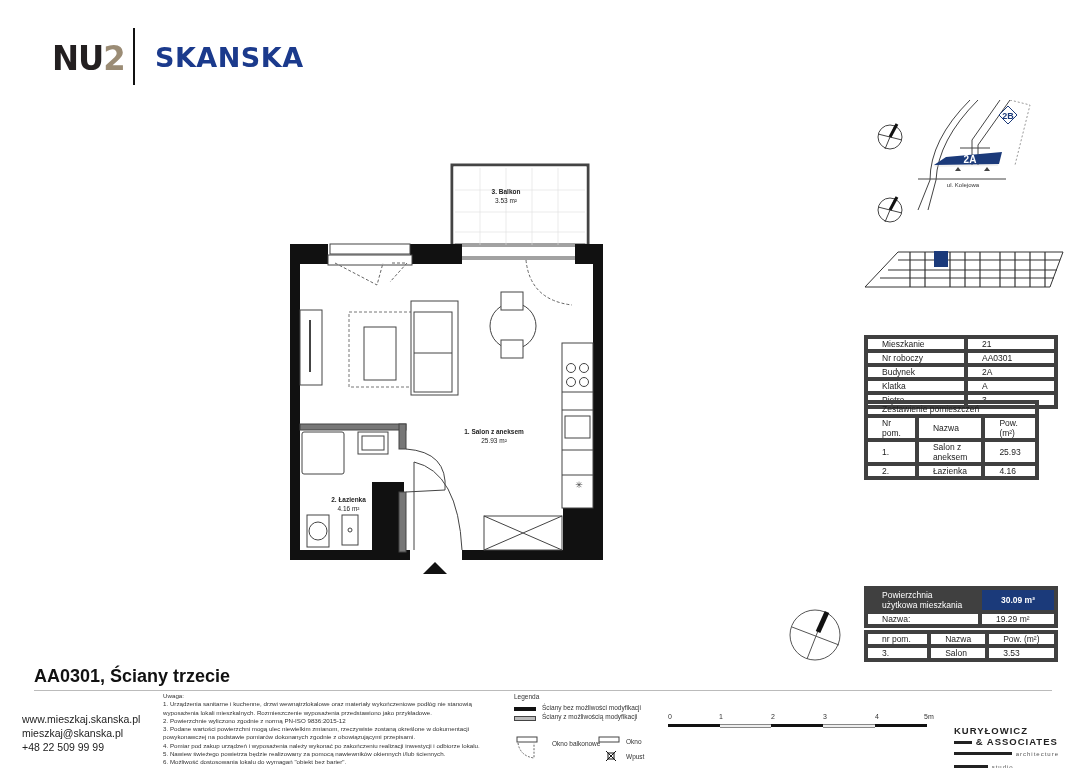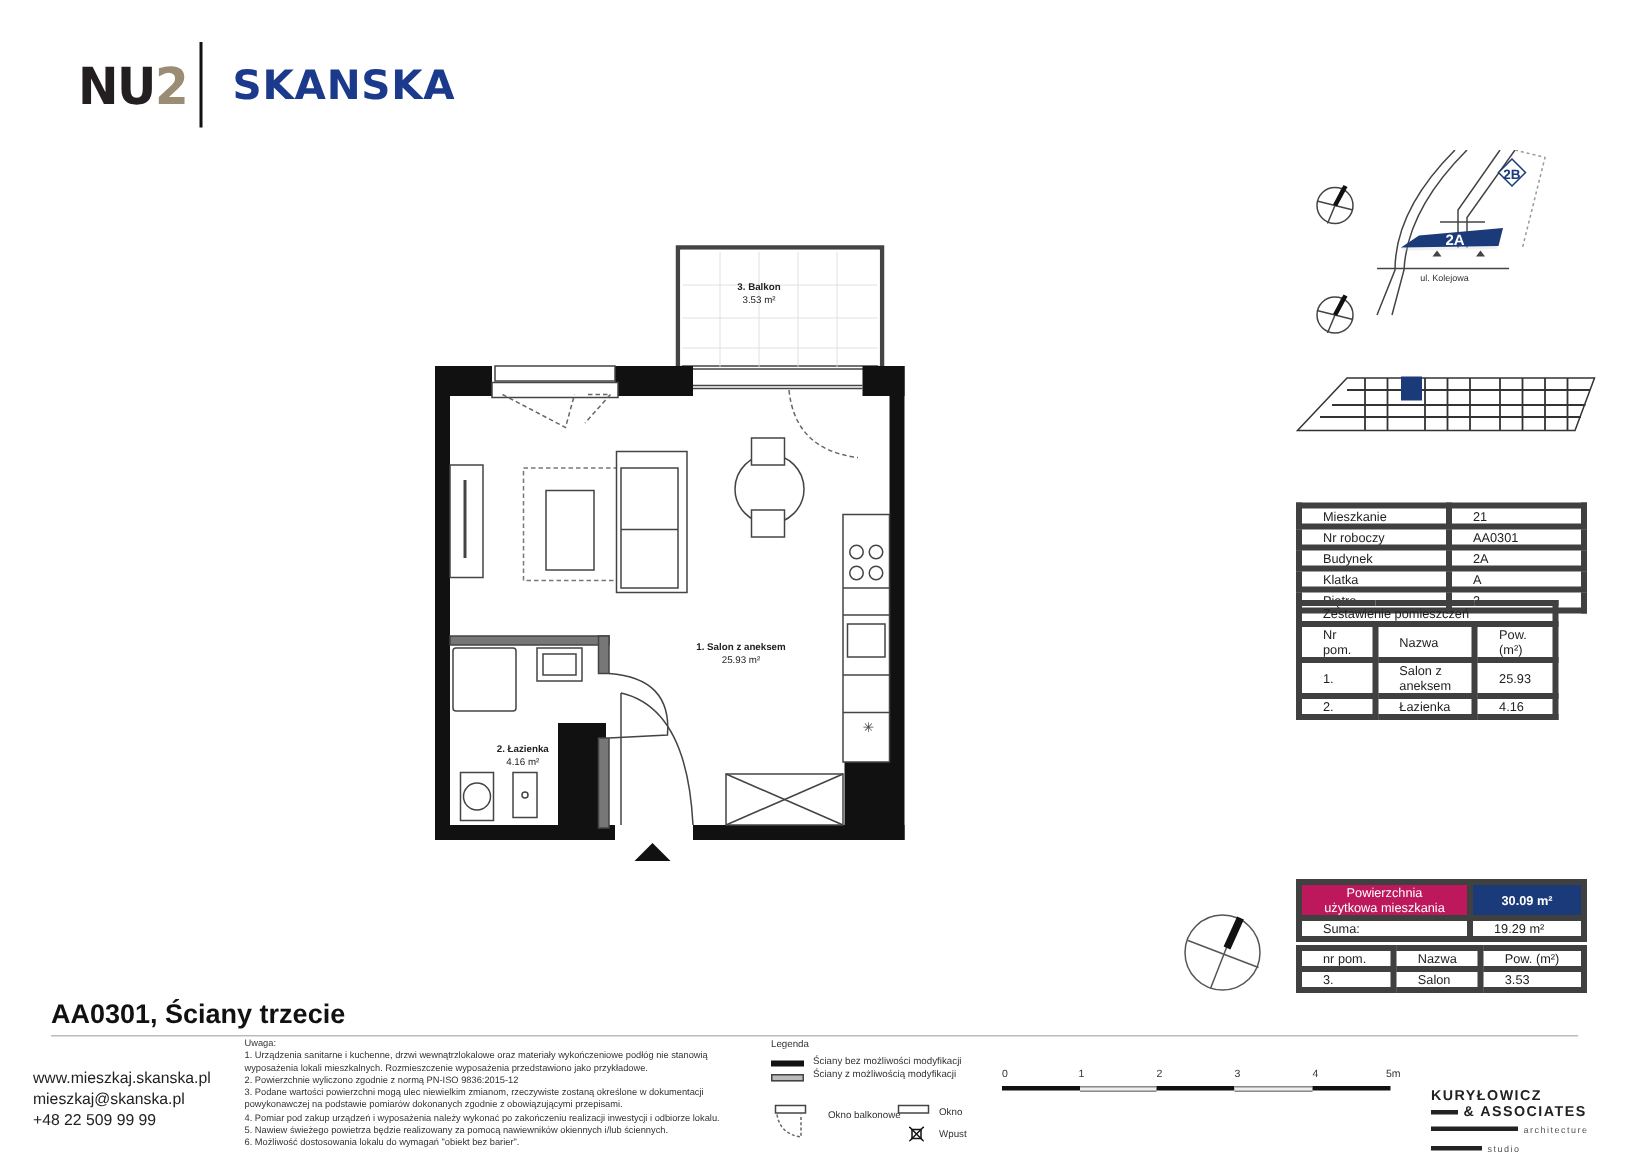--- a/index.html
+++ b/index.html
@@ -7,21 +7,21 @@
   .abs{position:absolute;}
   
   .logo-nu{left:50px;top:38px;font-size:34px;font-weight:bold;letter-spacing:-1px;color:#231f20;font-family:"DejaVu Sans",sans-serif;transform:scaleX(0.95);}
   .logo-nu .two{color:#9b8c75;}
   .logo-div{left:133px;top:28px;width:2px;height:57px;background:#111;}
   .logo-skanska{left:155px;top:42px;font-size:27px;font-weight:bold;color:#1b3a8c;letter-spacing:0.5px;font-family:"DejaVu Sans",sans-serif;}
   
   table.info{border-collapse:collapse;font-size:8.5px;color:#222;}
   table.info td{border:4px solid #404040;padding:0 14px;height:10px;line-height:10px;}
   table.info td.c{text-align:left;}
-  table.sum td.hl{background:#be185d;color:#fff;text-align:center;}
+  table.sum td.hl{background:#404040;color:#fff;}
   table.sum td.hlb{background:#1b3a7a;color:#fff;font-weight:bold;text-align:center;}
   
   .title{left:34px;top:666px;font-size:18px;font-weight:bold;color:#111;}
   .hr{left:34px;top:690px;width:1018px;height:1px;background:#bbb;}
   .contact{left:22px;top:712px;font-size:10.5px;line-height:14px;color:#222;}
   .notes{left:163px;top:692px;font-size:6.2px;line-height:8.3px;color:#333;width:340px;}
   .legend{left:514px;top:693px;font-size:6.5px;color:#333;}
   .scale-num{font-size:7px;color:#333;}
   .ka{left:954px;top:725px;font-size:9.5px;font-weight:bold;letter-spacing:1px;color:#222;line-height:11px;}
   .ka-small{font-size:6px;letter-spacing:1px;color:#555;font-weight:normal;}
@@ -237,21 +237,21 @@
 </tbody>
   </table>
 
 <table class="abs info sum" style="left:864px;top:586px;width:194px">
   <tbody>
       <tr>
     <td class="hl">Powierzchnia użytkowa mieszkania</td>
     <td class="hlb" style="width:44px">30.09 m²</td>
   </tr>
   <tr>
-    <td>Suma:</td>
+    <td>Nazwa:</td>
     <td class="c">19.29 m²</td>
   </tr>
 </tbody>
   </table>
 
 <table class="abs info" style="left:864px;top:630px;width:194px">
   <tbody>
       <tr>
     <td class="c" style="width:36px">nr pom.</td>
     <td>Nazwa</td>

